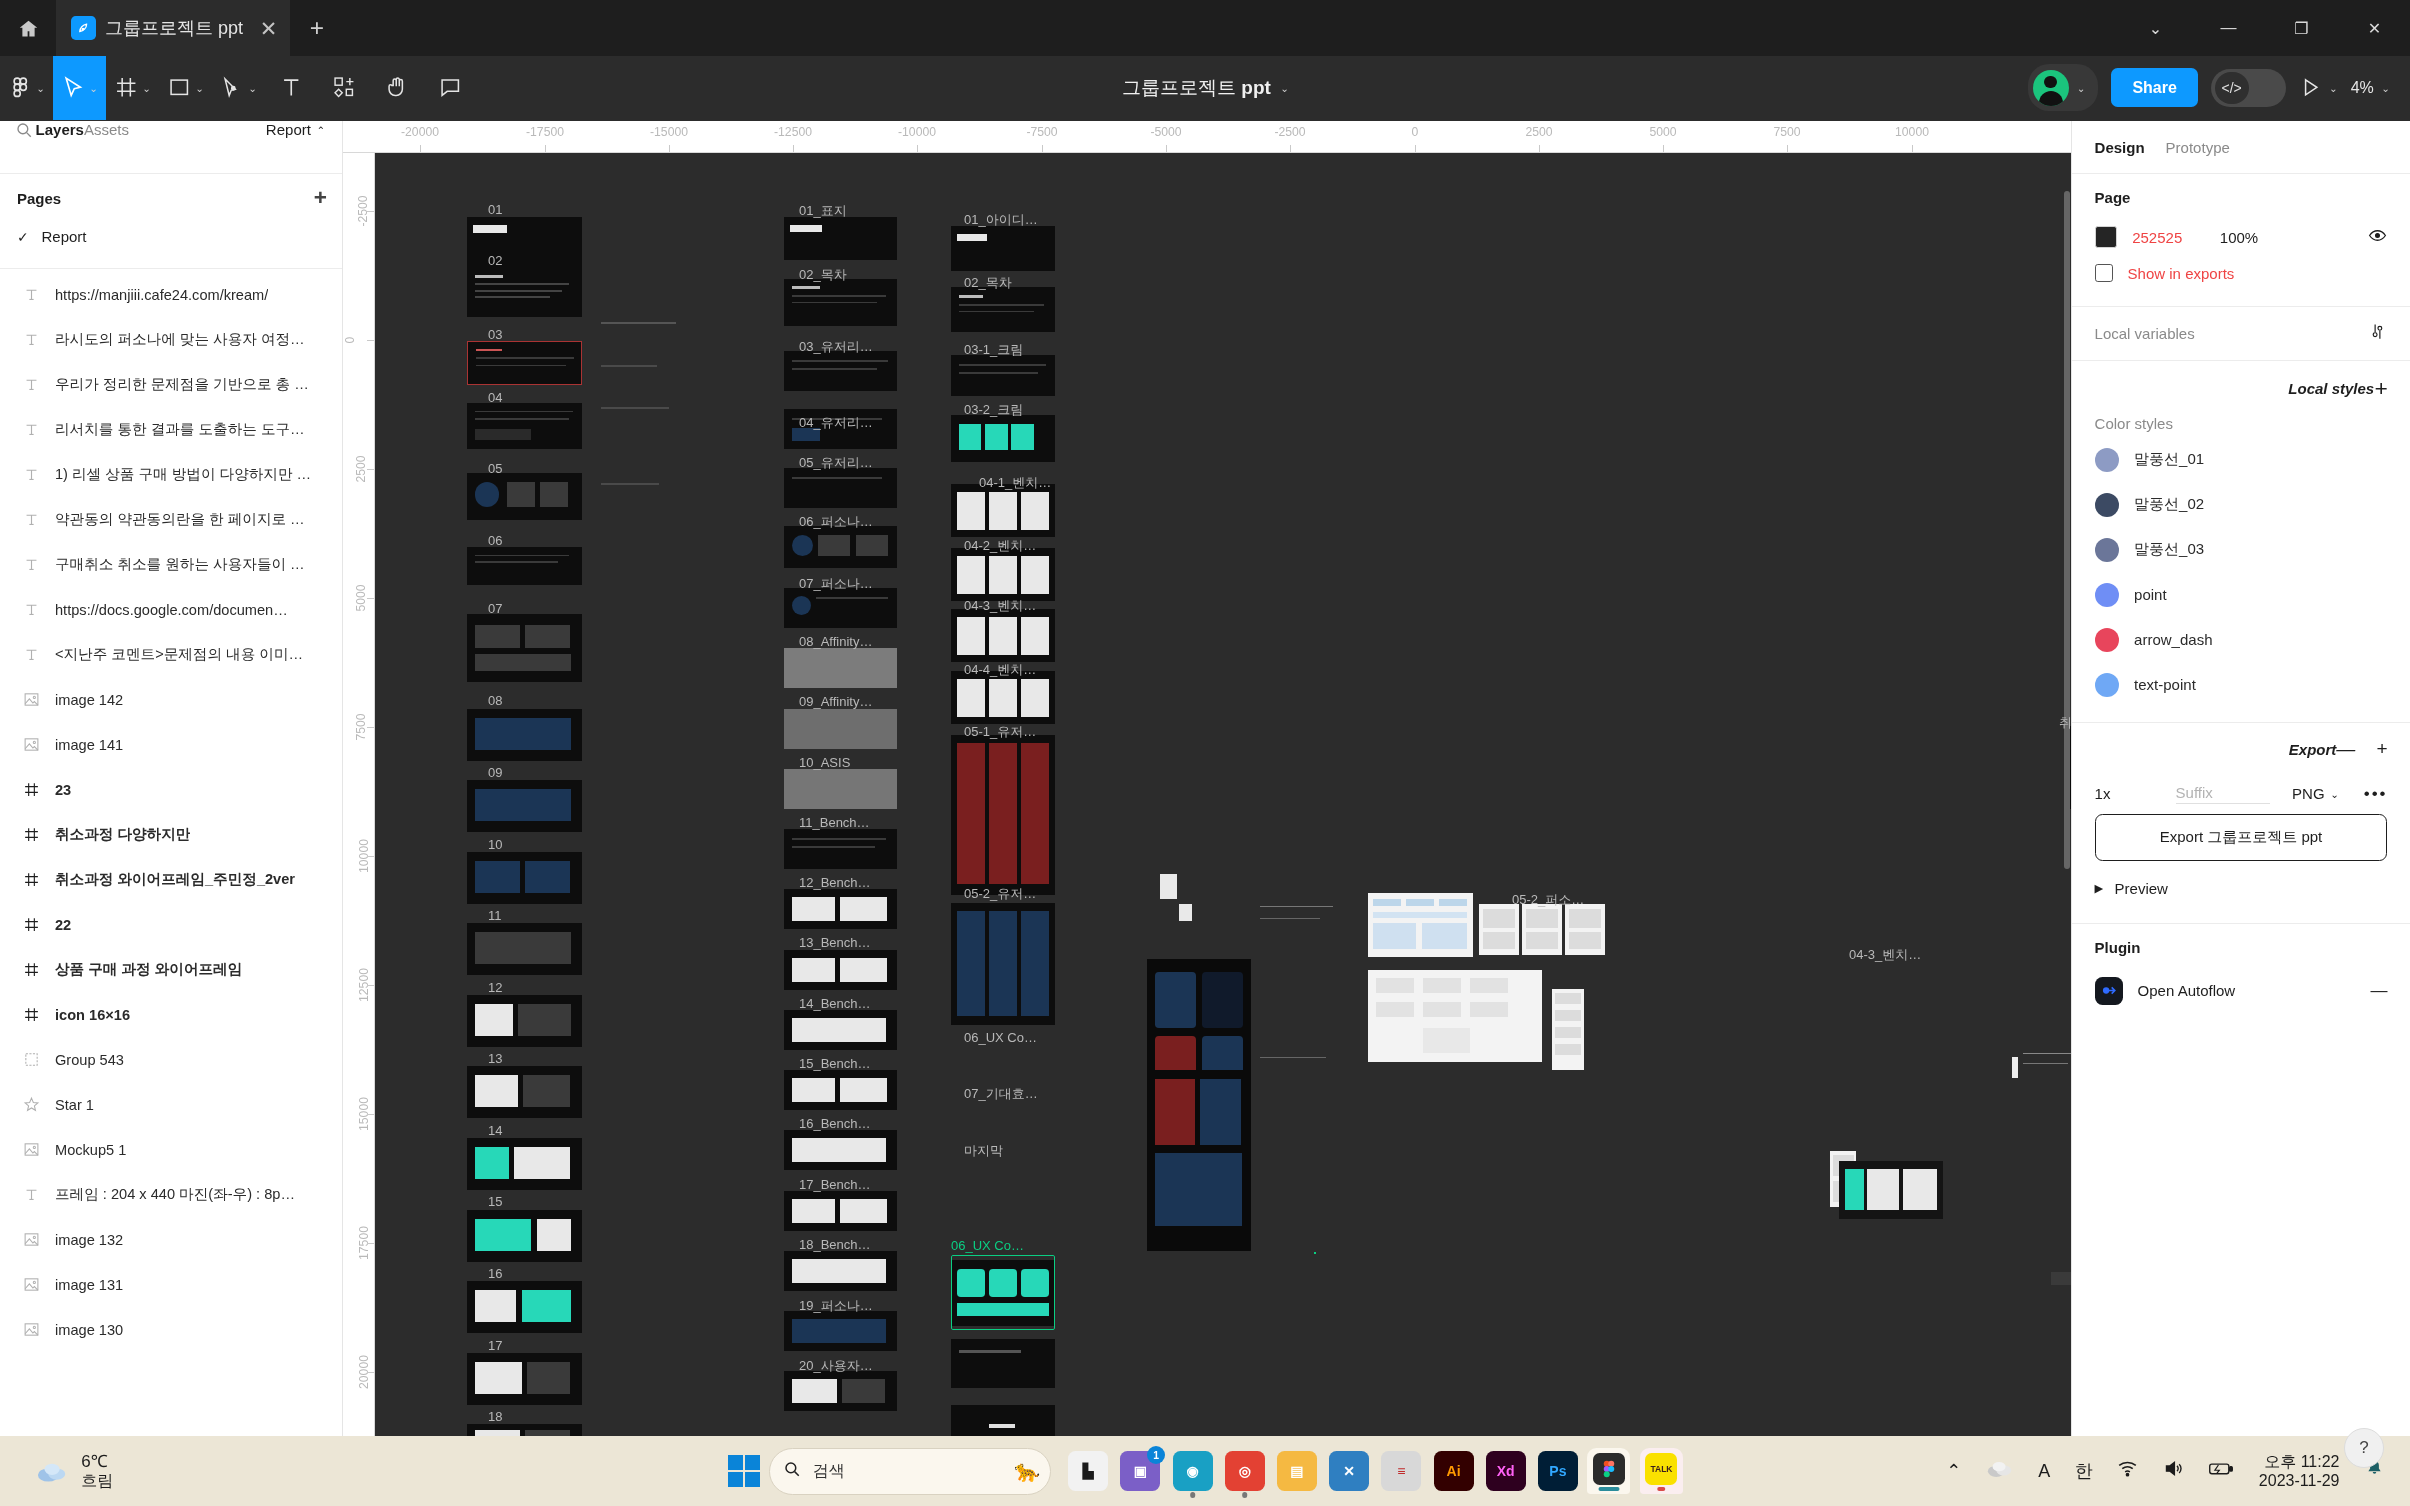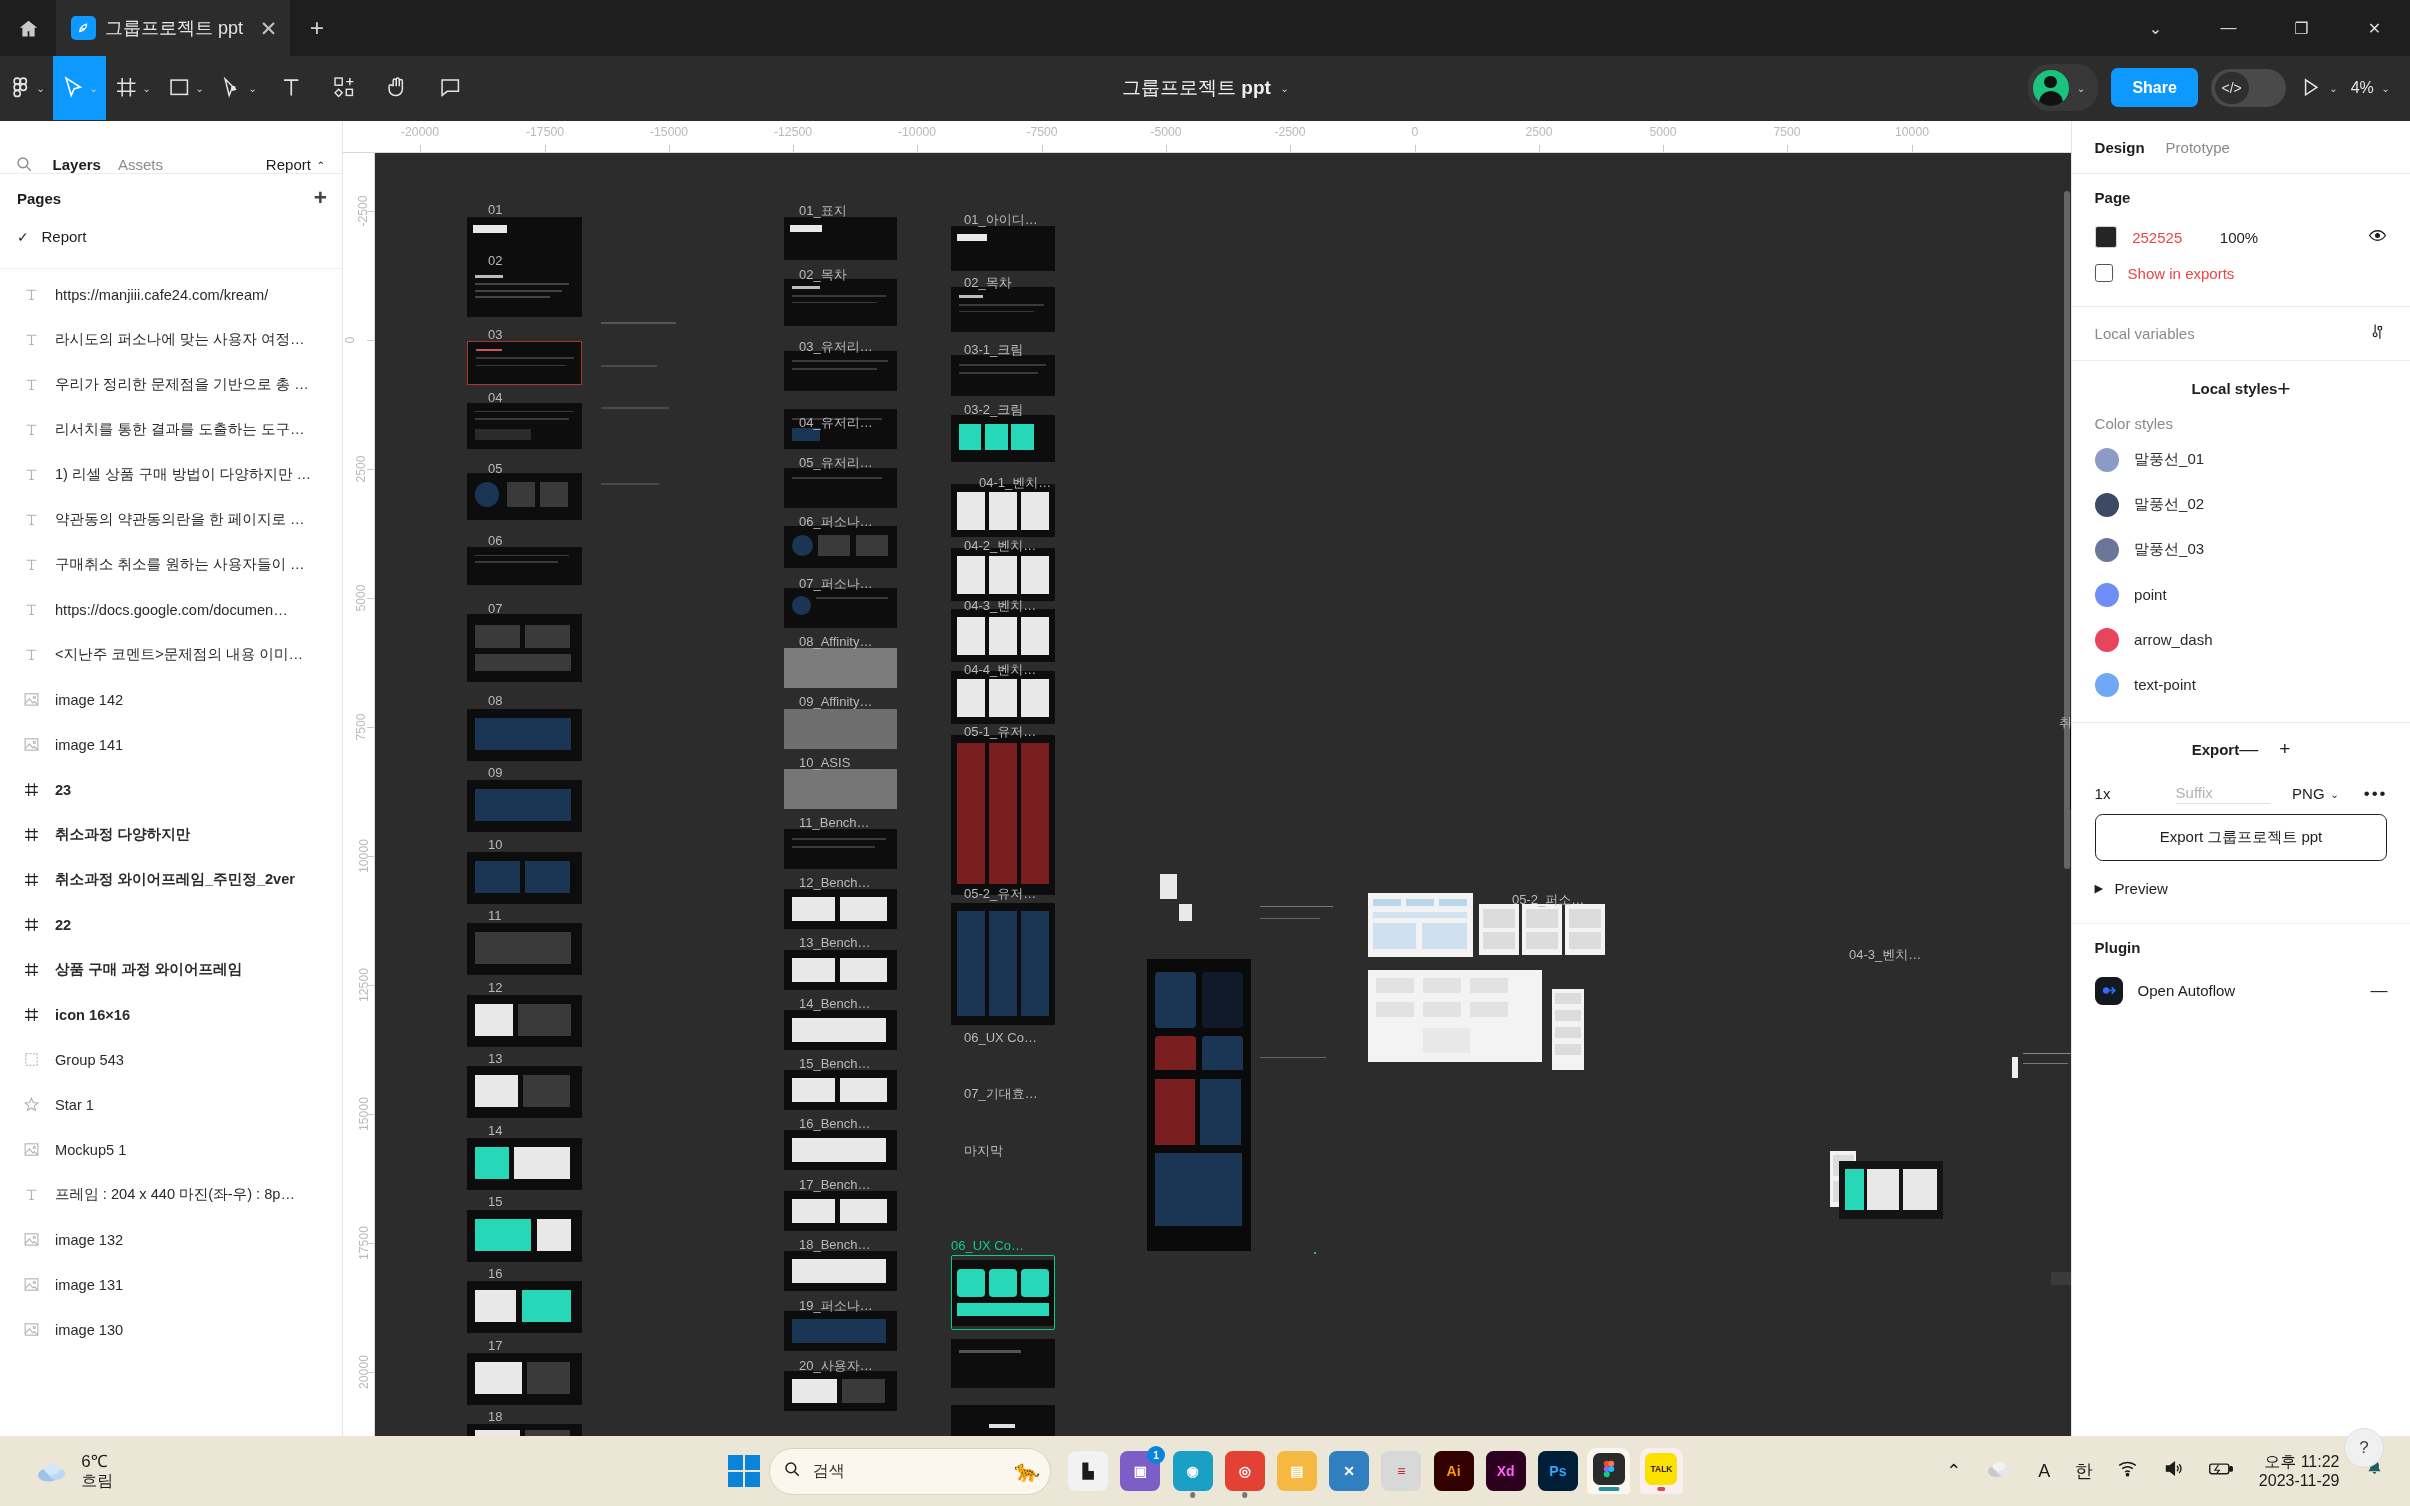--- a/index.html
+++ b/index.html
@@ -118,22 +118,22 @@
 
   
   .leftpanel {
     position: absolute; top: 121px; left: 0;
     width: 343px; height: 1316px;
     background: #fff;
     border-right: 0.9px solid #e5e5e5;
     display: flex; flex-direction: column;
   }
   .lp-tabs {
-    height: 53px; display: flex; align-items: flex-end;
-    padding: 0 13px; gap: 17px;
+    height: 53px; display: flex; align-items: flex-start;
+    padding: 0 13px; 
     border-bottom: 0.9px solid #ececec;
   }
   .lp-tabs .search-ico { width: 22.6px; display:flex; align-items:center; justify-content:center;}
   .lp-tab { font-size: 15px; color: #8a8a8a; }
   .lp-tab.active { color: #1e1e1e; font-weight: 700; }
   .lp-report { margin-left: auto; display: flex; align-items: center; gap: 5.6px;
                font-size: 15px; color: #1e1e1e; padding-right: 3.8px;}
   .pages-head {
     display: flex; align-items: center; justify-content: space-between;
     padding: 13px 15px 5.6px 17px;
@@ -170,21 +170,21 @@
     background: #fff; border-left: 0.9px solid #e5e5e5;
   }
   .rp-tabs {
     height: 53px; display: flex; align-items: center;
     gap: 21px; padding: 0 22.6px; border-bottom: 0.9px solid #ececec;
   }
   .rp-tab { font-size: 15px; color: #8a8a8a; }
   .rp-tab.active { color: #1e1e1e; font-weight: 700; }
   .rp-sect { padding: 15px 22.6px 15px; border-bottom: 0.9px solid #ececec; }
   .rp-h { font-size: 15px; font-weight: 700; color: #1e1e1e; margin-bottom: 13px; }
-  .rp-h.row { display: flex; align-items: center; justify-content: center; }
+  .rp-h.row { display: flex; align-items: center; justify-content: flex-end; font-style: italic; }
   .rp-row { display: flex; align-items: center; gap: 15px; height: 36px; }
   .swatch { width: 22.6px; height: 22.6px; border-radius: 2.8px; border: 0.9px solid #d4d4d4; }
   .rp-val { font-size: 15px; color: #ef4444; }
   .rp-pct { font-size: 15px; color: #1e1e1e; margin-left: 22.6px; }
   .eye { margin-left: auto; color: #1e1e1e; }
   .chkbox {
     width: 18px; height: 18px; border: 1.5px solid #555; border-radius: 2.8px;
   }
   .rp-muted { font-size: 15px; color: #8a8a8a; }
   .styles-list { padding-top: 1.9px; }

